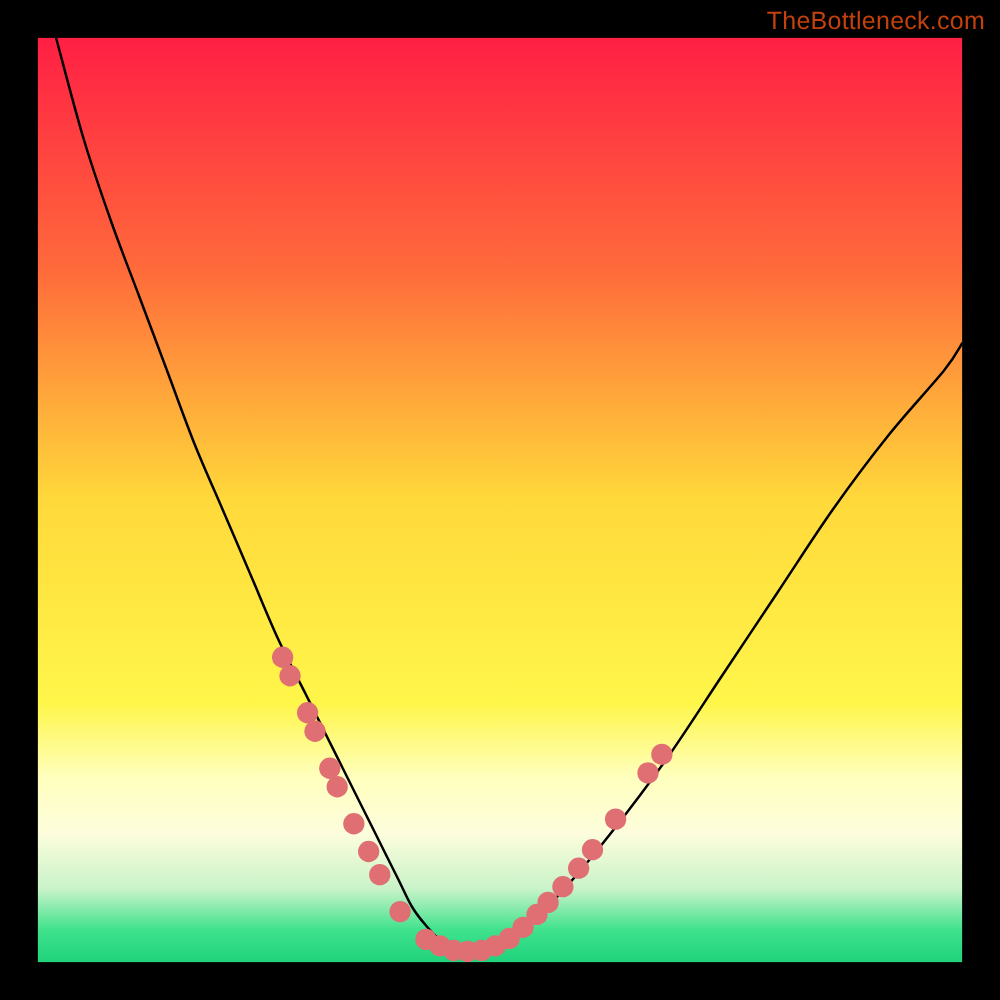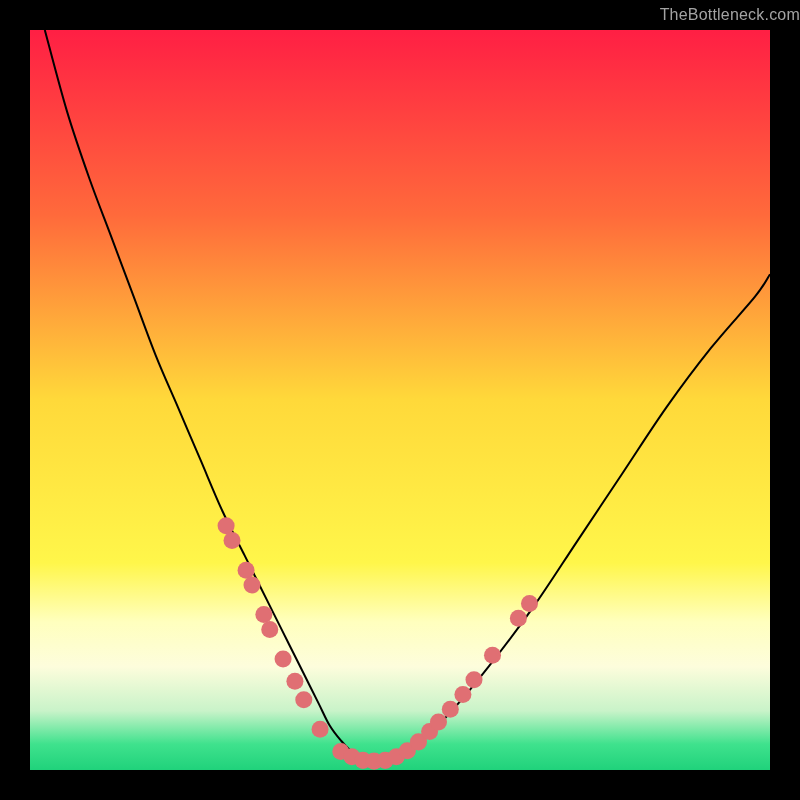--- a/index.html
+++ b/index.html
@@ -24,23 +24,23 @@
     height: 740px;
     overflow: hidden;
   }
   .gradient {
     position: absolute;
     inset: 0;
   }
   .watermark {
     position: absolute;
     top: 6px;
-    right: 0;
-    color: #a3a3a3;
-    font-size: 16px;
+    right: 12px;
+    color: #c2410c;
+    font-size: 20px;
     letter-spacing: 0.2px;
     font-weight: 500;
   }
   svg.curve {
     position: absolute;
     inset: 0;
     width: 100%;
     height: 100%;
     overflow: visible;
   }

